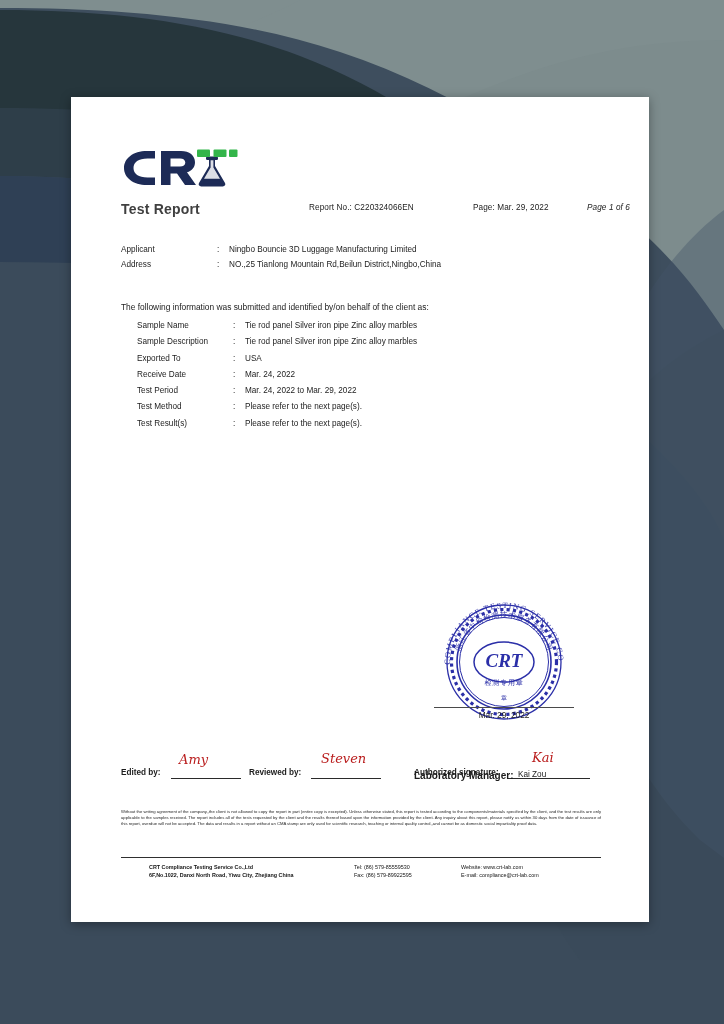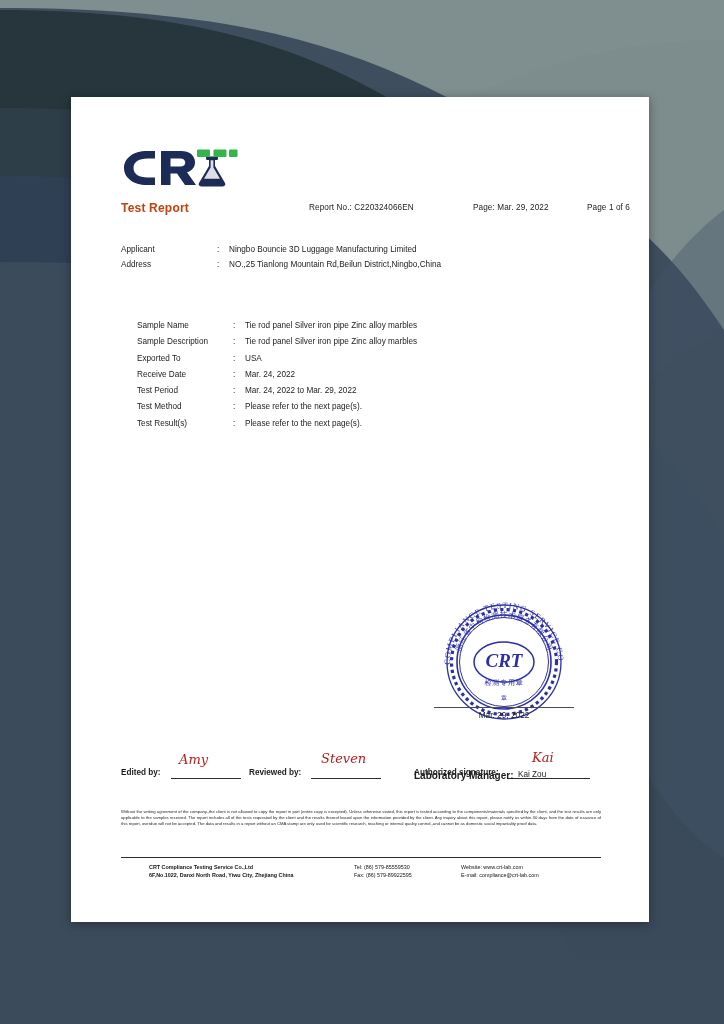--- a/index.html
+++ b/index.html
@@ -28,29 +28,29 @@
 
   
   .logo { position:absolute; left:50px; top:50px; width:118px; height:40px; }
   .logo svg { display:block; }
 
   .title-row {
     position:absolute; left:50px; top:104px; right:30px; height:18px;
   }
   .test-report {
     position:absolute; left:0; top:0;
-    font-size:12px; font-weight:bold; color:#c2410c; letter-spacing:.2px;
+    font-size:14px; font-weight:bold; color:#404040; letter-spacing:.2px;
   }
   .hdr-meta {
     position:absolute; left:0; top:2px; width:100%;
     font-size:8.2px; color:#222; letter-spacing:.1px;
   }
   .hdr-report-no { position:absolute; left:188px; top:0; white-space:nowrap; }
   .hdr-date { position:absolute; left:352px; top:0; white-space:nowrap; }
-  .hdr-page { position:absolute; left:466px; top:0; white-space:nowrap; }
+  .hdr-page { position:absolute; left:466px; top:0; white-space:nowrap;font-style:italic; }
 
   
   .applicant-block { position:absolute; left:50px; top:148px; width:470px; }
   .kv-row { position:relative; height:14.5px; font-size:8.2px; color:#1c1c1c; }
   .kv-label { position:absolute; left:0; top:0; white-space:nowrap; }
   .kv-colon { position:absolute; left:96px; top:0; }
   .kv-value { position:absolute; left:108px; top:0; white-space:nowrap; }
 
   .intro-line {
     position:absolute; left:50px; top:205px;
@@ -156,20 +156,21 @@
         <span class="kv-colon">:</span>
         <span class="kv-value">Ningbo Bouncie 3D Luggage Manufacturing Limited</span>
       </div>
       <div class="kv-row">
         <span class="kv-label">Address</span>
         <span class="kv-colon">:</span>
         <span class="kv-value">NO.,25 Tianlong Mountain Rd,Beilun District,Ningbo,China</span>
       </div>
     </div>
 
+    <div class="intro-line">The following information was submitted and identified by/on behalf of the client as:</div>
 
     <div class="sample-block">
       <div class="kv-row">
         <span class="kv-label">Sample Name</span>
         <span class="kv-colon">:</span>
         <span class="kv-value">Tie rod panel Silver iron pipe Zinc alloy marbles</span>
       </div>
       <div class="kv-row">
         <span class="kv-label">Sample Description</span>
         <span class="kv-colon">:</span>

